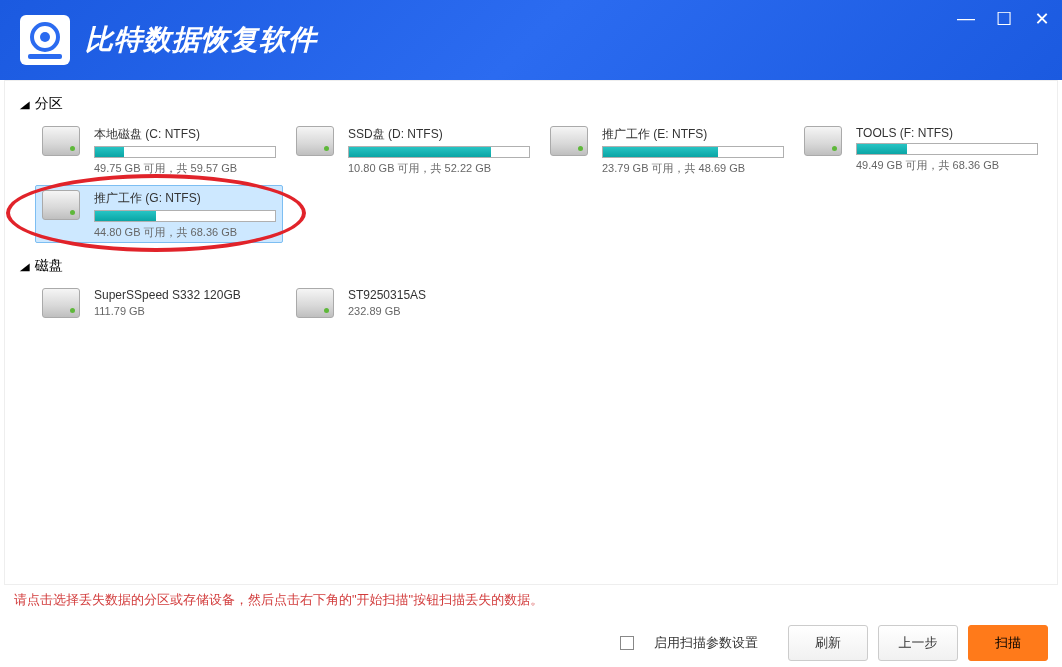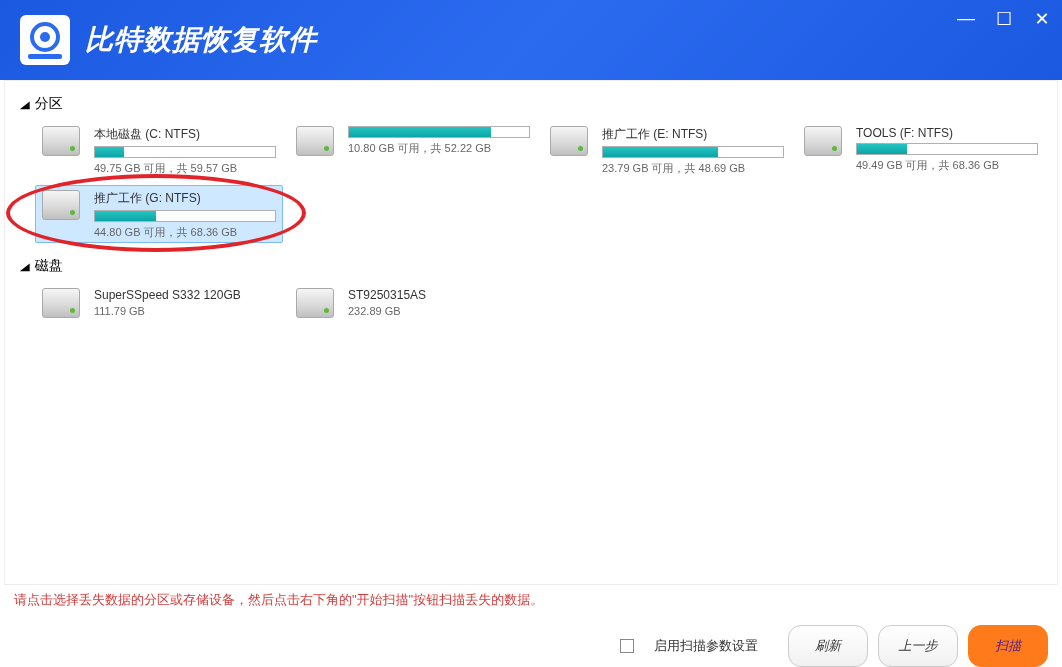--- a/index.html
+++ b/index.html
@@ -121,32 +121,31 @@
 }
 .check-wrap {
   display: flex; align-items: center; gap: 20px;
   font-size: 13px; color: #333; margin-right: 20px;
   cursor: pointer;
 }
 .check-wrap .cbox {
   width: 14px; height: 14px; border: 1px solid #888;
 }
 .btn {
-  min-width: 80px; height: 42px;
+  min-width: 80px; height: 36px;
   border: 1px solid #ccc;
   background: linear-gradient(to bottom, #fff, #f1f1f1);
-  border-radius: 13px;
+  border-radius: 3px;
   font-size: 13px; color: #333;
   cursor: pointer;
-  font-style: italic;
 }
 .btn.primary {
   background: #ff7a1a;
   border-color: #ff7a1a;
-  color: #4c1d95;
+  color: #000000;
 }
 </style>
 </head>
 <body>
 
 <div class="titlebar">
   <div class="logo-box">
     <div class="logo-disc"></div>
     <div class="logo-base"></div>
   </div>
@@ -172,20 +171,21 @@
           <div class="drive-name">本地磁盘 (C: NTFS)</div>
           <div class="progress">
             <div class="progress-fill" style="width:16%"></div>
           </div>
           <div class="drive-stat">49.75 GB 可用，共 59.57 GB</div>
         </div>
       </div>
       <div class="drive-item">
         <div class="drive-icon"></div>
         <div class="drive-info">
+          <div class="drive-name">SSD盘 (D: NTFS)</div>
           <div class="progress">
             <div class="progress-fill" style="width:79%"></div>
           </div>
           <div class="drive-stat">10.80 GB 可用，共 52.22 GB</div>
         </div>
       </div>
       <div class="drive-item">
         <div class="drive-icon"></div>
         <div class="drive-info">
           <div class="drive-name">推广工作 (E: NTFS)</div>

